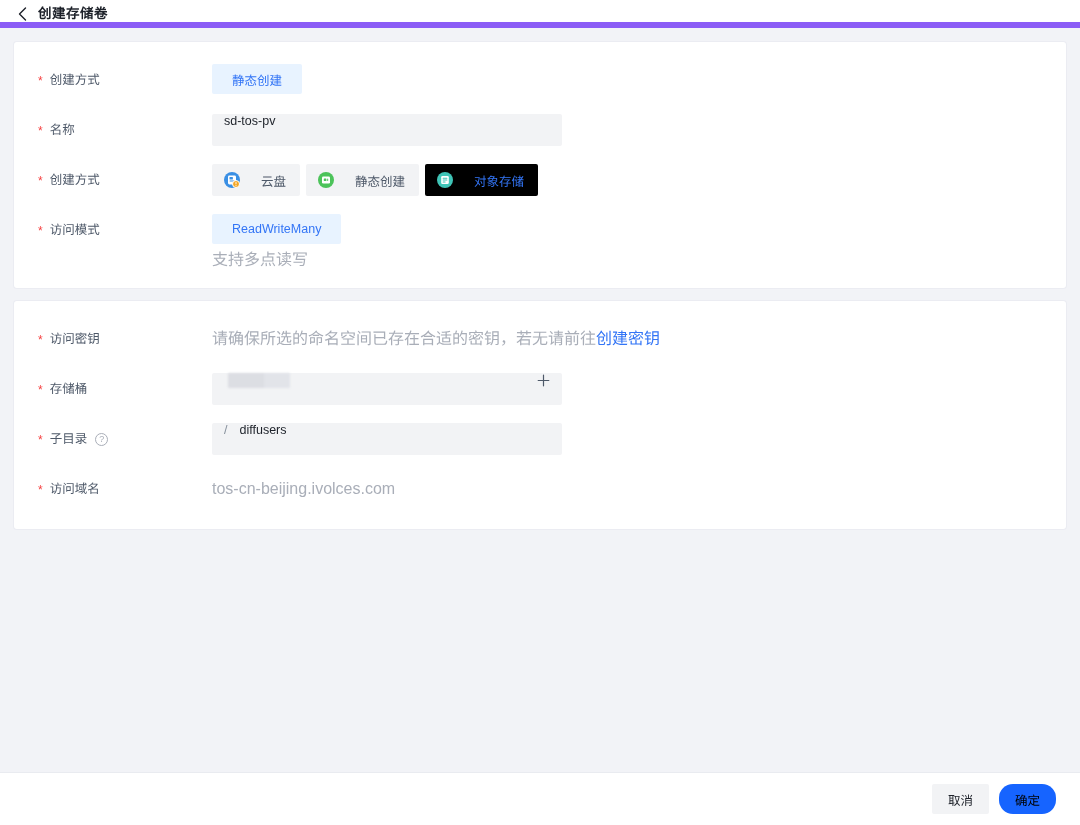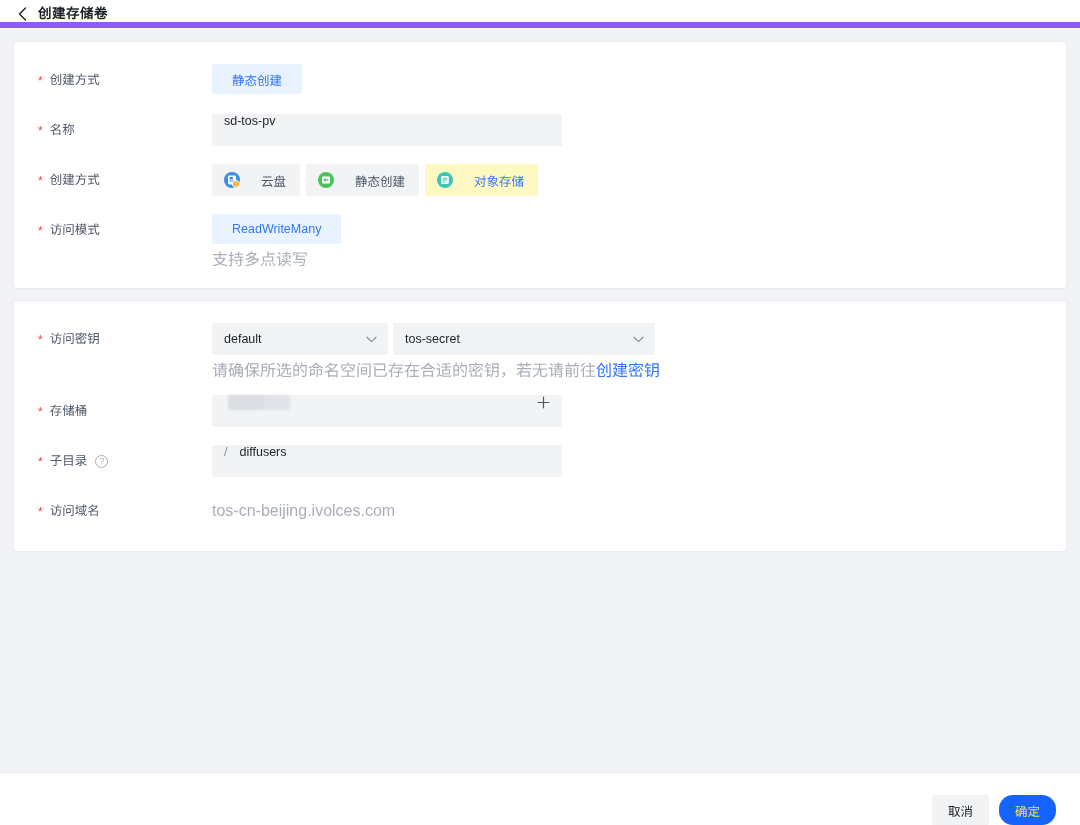--- a/index.html
+++ b/index.html
@@ -111,21 +111,21 @@
     border-radius: 2px;
     background: #f2f3f5;
     display: inline-flex;
     align-items: center;
     gap: 20px;
     font-size: 12.5px;
     color: #4e5969;
     cursor: pointer;
     white-space: nowrap;
   }
-  .type-card.selected { background: #fef9c3; color: #3375f6; }
+  .type-card.selected { background: #000000; color: #3375f6; }
   .type-icon { width: 18px; height: 18px; position: relative; flex: 0 0 18px; }
 
   
   .input {
     height: 32px;
     background: #f2f3f5;
     border-radius: 2px;
     display: flex;
     align-items: flex-start;
     padding: 0 12px;
@@ -178,41 +178,41 @@
   }
   .hint a { color: #3375f6; text-decoration: none; cursor: pointer; }
 
   
   .footer {
     position: absolute;
     left: 0; right: 0; bottom: 0;
     height: 52px;
     background: #ffffff;
     display: flex;
-    align-items: flex-end;
+    align-items: center;
     justify-content: flex-end;
     padding-right: 24px;
     gap: 10px;
     box-shadow: 0 -1px 0 rgba(230,232,238,.8);
   }
   .btn {
     height: 30px;
     min-width: 52px;
     padding: 0 16px;
     border-radius: 2px;
     font-size: 12.5px;
     display: inline-flex;
     align-items: center;
     justify-content: center;
     cursor: pointer;
     border: none;
     font-family: inherit;
   }
   .btn-default { background: #f2f3f5; color: #1d2129; }
-  .btn-primary { background: #1664ff; color: #fde047; border-radius: 14px; }
+  .btn-primary { background: #1664ff; color: #000000; border-radius: 14px; }
 </style>
 </head>
 <body>
 
 <div class="page">
 
   <div class="header">
     <span class="back-chevron">
       <svg width="9" height="14" viewBox="0 0 9 14" fill="none" aria-hidden="true">
         <path d="M7.5 1L1.5 7l6 6" stroke="#1d2129" stroke-width="1.4" stroke-linecap="round" stroke-linejoin="round"></path>
@@ -315,38 +315,20 @@
   </div>
 
   <div class="card card-2">
 
     <div class="row">
       <div class="label">
         <span class="req">*</span>
         <span class="label-text">访问密钥</span>
       </div>
       <div class="control">
-        <div class="select-row">
-          <div class="select s1">
-            <span class="val">default</span>
-            <span class="caret">
-              <svg width="11" height="7" viewBox="0 0 11 7" fill="none" aria-hidden="true">
-                <path d="M1 1.2l4.5 4.4L10 1.2" stroke="#86909c" stroke-width="1.2" stroke-linecap="round" stroke-linejoin="round"></path>
-              </svg>
-            </span>
-          </div>
-          <div class="select s2">
-            <span class="val">tos-secret</span>
-            <span class="caret">
-              <svg width="11" height="7" viewBox="0 0 11 7" fill="none" aria-hidden="true">
-                <path d="M1 1.2l4.5 4.4L10 1.2" stroke="#86909c" stroke-width="1.2" stroke-linecap="round" stroke-linejoin="round"></path>
-              </svg>
-            </span>
-          </div>
-        </div>
         <div class="hint"><span>请确保所选的命名空间已存在合适的密钥，若无请前往</span><a>创建密钥</a></div>
       </div>
     </div>
 
     <div class="row">
       <div class="label">
         <span class="req">*</span>
         <span class="label-text">存储桶</span>
       </div>
       <div class="control">

